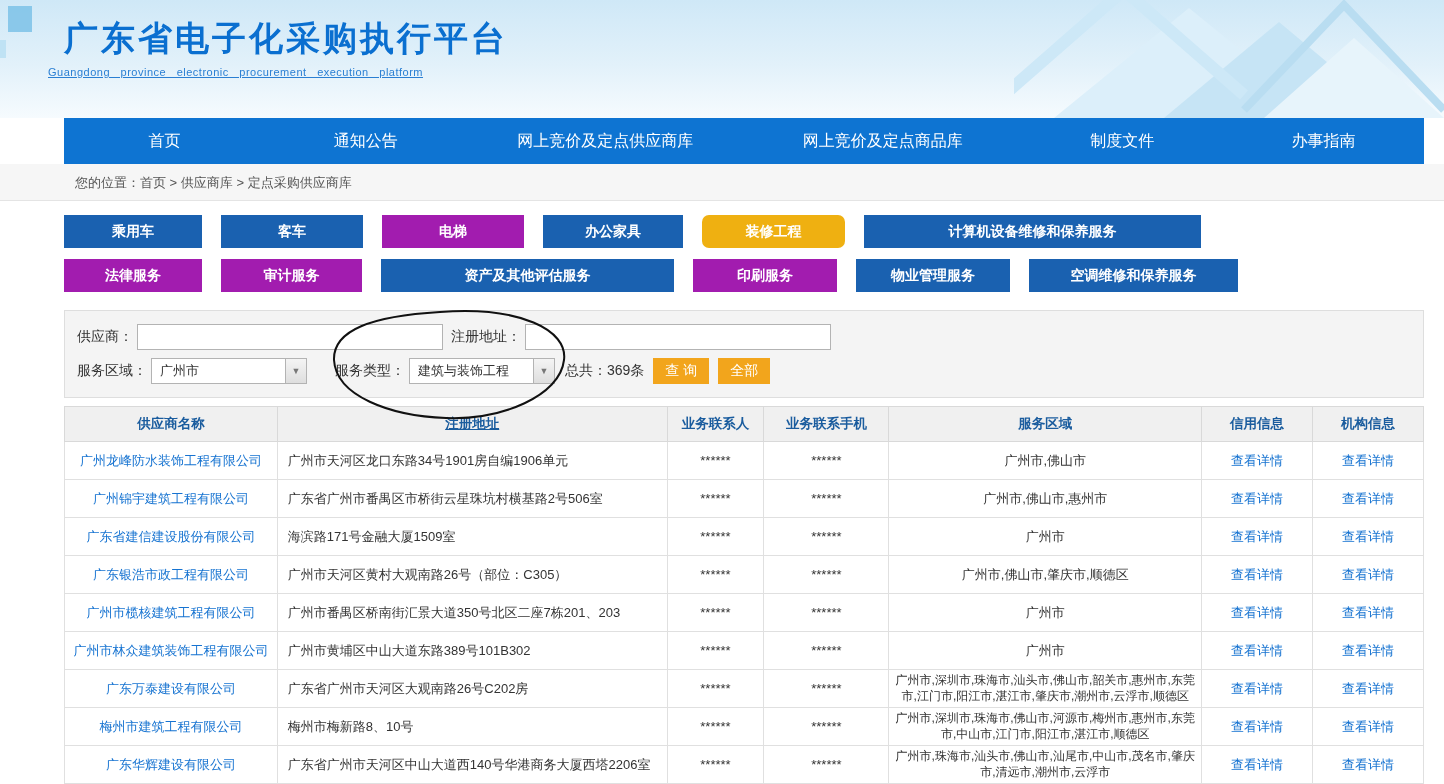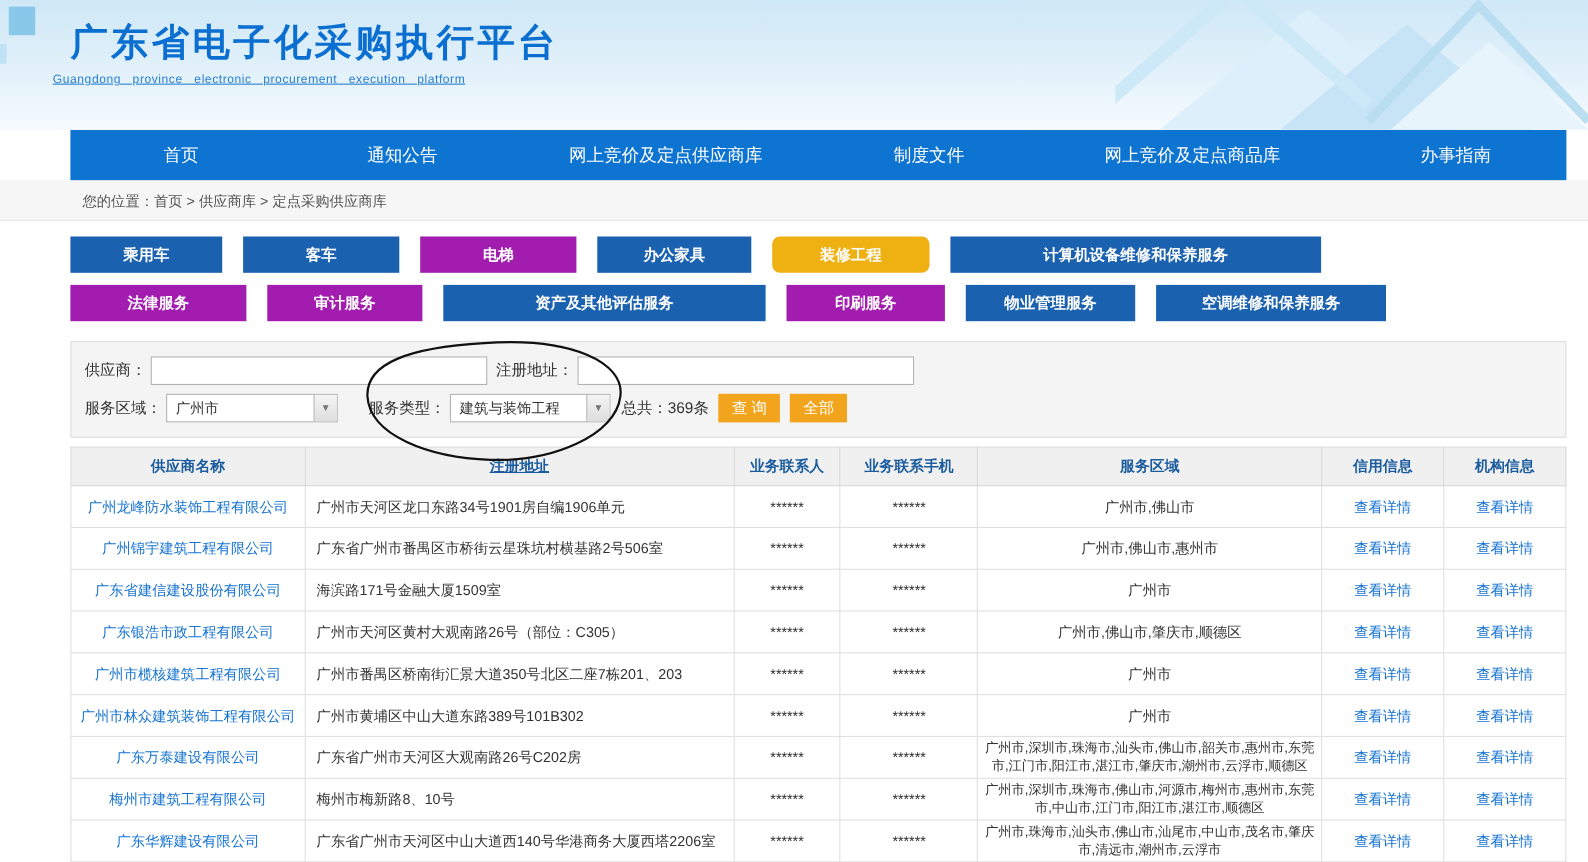--- a/index.html
+++ b/index.html
@@ -73,37 +73,37 @@
     <div class="corner-sq"></div>
     <div class="corner-sq2"></div>
     <div class="site-title">广东省电子化采购执行平台</div>
     <div class="site-subtitle">Guangdong province electronic procurement execution platform</div>
   </header>
 
   <nav class="main-nav">
       <div class="nav-item" style="flex: 1 1 0%;">首页</div>
       <div class="nav-item" style="flex: 1 1 0%;">通知公告</div>
       <div class="nav-item" style="flex: 1.38 1 0%;">网上竞价及定点供应商库</div>
+      <div class="nav-item" style="flex: 1.38 1 0%;">网上竞价及定点商品库</div>
       <div class="nav-item" style="flex: 1 1 0%;">制度文件</div>
-      <div class="nav-item" style="flex: 1.38 1 0%;">网上竞价及定点商品库</div>
       <div class="nav-item" style="flex: 1 1 0%;">办事指南</div>
     </nav>
 
   <div class="breadcrumb">您的位置：首页 &gt; 供应商库 &gt; 定点采购供应商库</div>
 
   <div class="cat-row first">
       <div class="cat-btn dark" style="width: 138px;">乘用车</div>
       <div class="cat-btn dark" style="width: 142px;">客车</div>
       <div class="cat-btn light" style="width: 142px;">电梯</div>
       <div class="cat-btn dark" style="width: 140px;">办公家具</div>
       <div class="cat-btn selected" style="width: 143px;">装修工程</div>
       <div class="cat-btn dark" style="width: 337px;">计算机设备维修和保养服务</div>
     </div>
   <div class="cat-row second">
-      <div class="cat-btn light" style="width: 160px;">法律服务</div>
+      <div class="cat-btn light" style="width: 138px;">法律服务</div>
       <div class="cat-btn light" style="width: 141px;">审计服务</div>
       <div class="cat-btn dark" style="width: 293px;">资产及其他评估服务</div>
       <div class="cat-btn light" style="width: 144px;">印刷服务</div>
       <div class="cat-btn dark" style="width: 154px;">物业管理服务</div>
       <div class="cat-btn dark" style="width: 209px;">空调维修和保养服务</div>
     </div>
 
   <div class="filter-panel">
     <div class="filter-row">
       <span class="f-label">供应商：</span>

